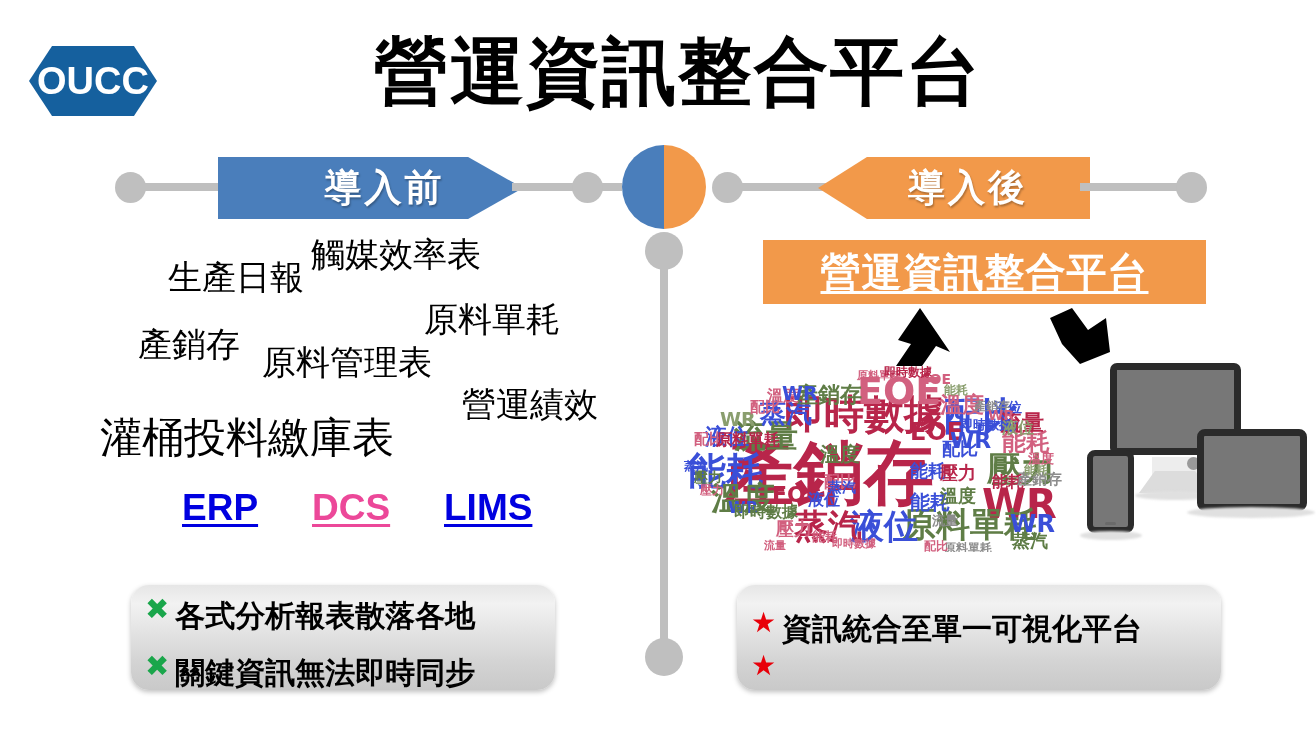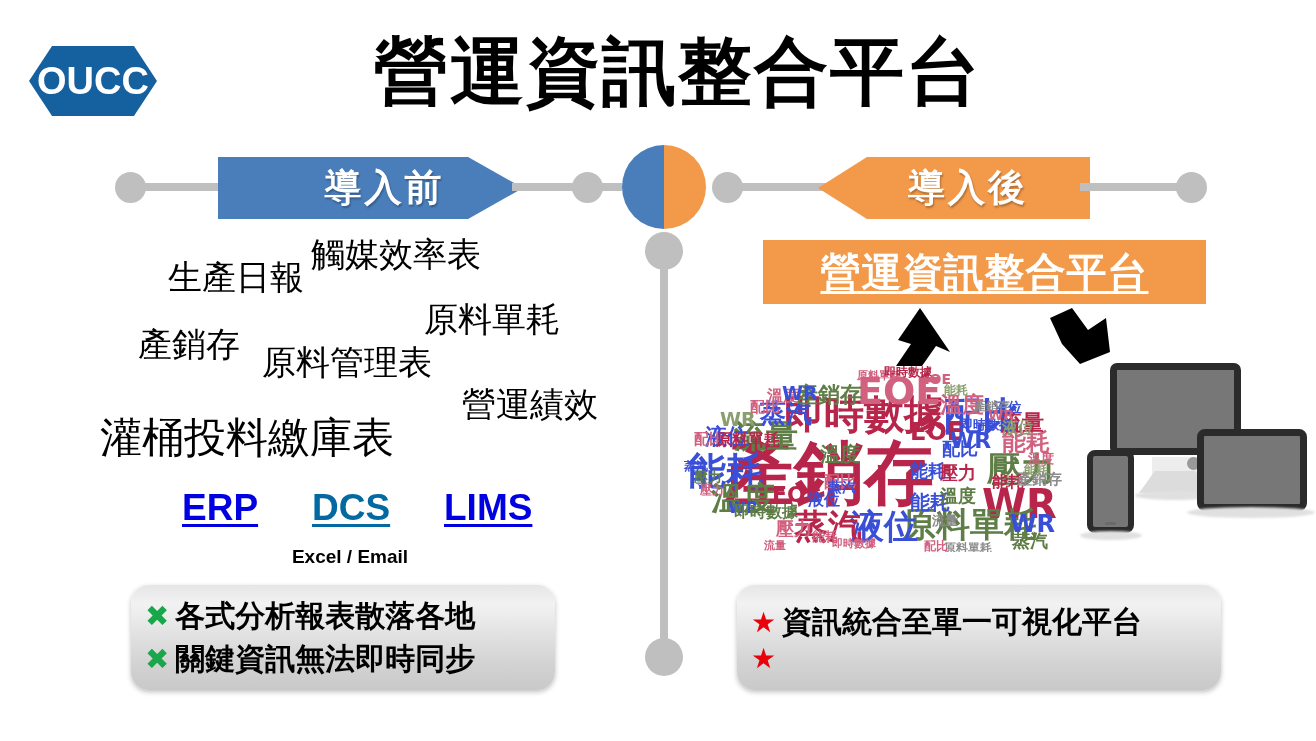--- a/index.html
+++ b/index.html
@@ -87,20 +87,21 @@
     position:absolute; border-radius:18px;
     background: linear-gradient(180deg,#e6e6e6 0%,#f2f2f2 18%,#d4d4d4 72%,#c9c9c9 100%);
     box-shadow: 0 2px 5px rgba(0,0,0,.25);
     padding: 10px 16px 10px 14px;
     display:flex; flex-direction:column; justify-content:center; gap:2px;
   }
   .callout .row { display:flex; align-items:center; gap:6px; white-space:nowrap; }
   .callout .row .txt {
     font-size:30px; font-weight:bold; color:#000;
     font-family:"DejaVu Sans","Liberation Sans",sans-serif;
+    margin-top:14px;
   }
   .bullet-x { color:#1aa64b; font-size:29px; font-weight:bold; line-height:1; }
   .bullet-star { color:#e8000a; font-size:28px; line-height:1; }
   #callout-left { left:131px; top:585px; width:424px; height:105px; }
   #callout-right { left:737px; top:585px; width:484px; height:105px; }
 
   
   #platform-banner {
     position:absolute; left:763px; top:240px; width:443px; height:64px;
     background:#f2994a; display:flex; align-items:center; justify-content:center;
@@ -167,24 +168,23 @@
       <div class="rpt" style="left: 168px; top: 255px; font-size: 34px;">生產日報</div>
       <div class="rpt" style="left: 424px; top: 297px; font-size: 34px;">原料單耗</div>
       <div class="rpt" style="left: 138px; top: 322px; font-size: 34px;">產銷存</div>
       <div class="rpt" style="left: 262px; top: 340px; font-size: 34px;">原料管理表</div>
       <div class="rpt" style="left: 462px; top: 382px; font-size: 34px;">營運績效</div>
       <div class="rpt" style="left: 100px; top: 410px; font-size: 42px;">灌桶投料繳庫表</div>
     </div>
 
   <div id="system-links">
       <div class="syslink" style="left: 182px; top: 487px; color: rgb(0, 0, 224);">ERP</div>
-      <div class="syslink" style="left: 312px; top: 487px; color: #0369a1;">DCS</div>
+      <div class="syslink" style="left: 312px; top: 487px; color: #ec4899;">DCS</div>
       <div class="syslink" style="left: 444px; top: 487px; color: rgb(0, 0, 224);">LIMS</div>
     </div>
-  <div id="excel-email">Excel / Email</div>
 
   <div class="callout" id="callout-left">
     <div class="row">
       <span class="bullet-x">✖</span>
       <span class="txt">各式分析報表散落各地</span>
     </div>
     <div class="row">
       <span class="bullet-x">✖</span>
       <span class="txt">關鍵資訊無法即時同步</span>
     </div>

